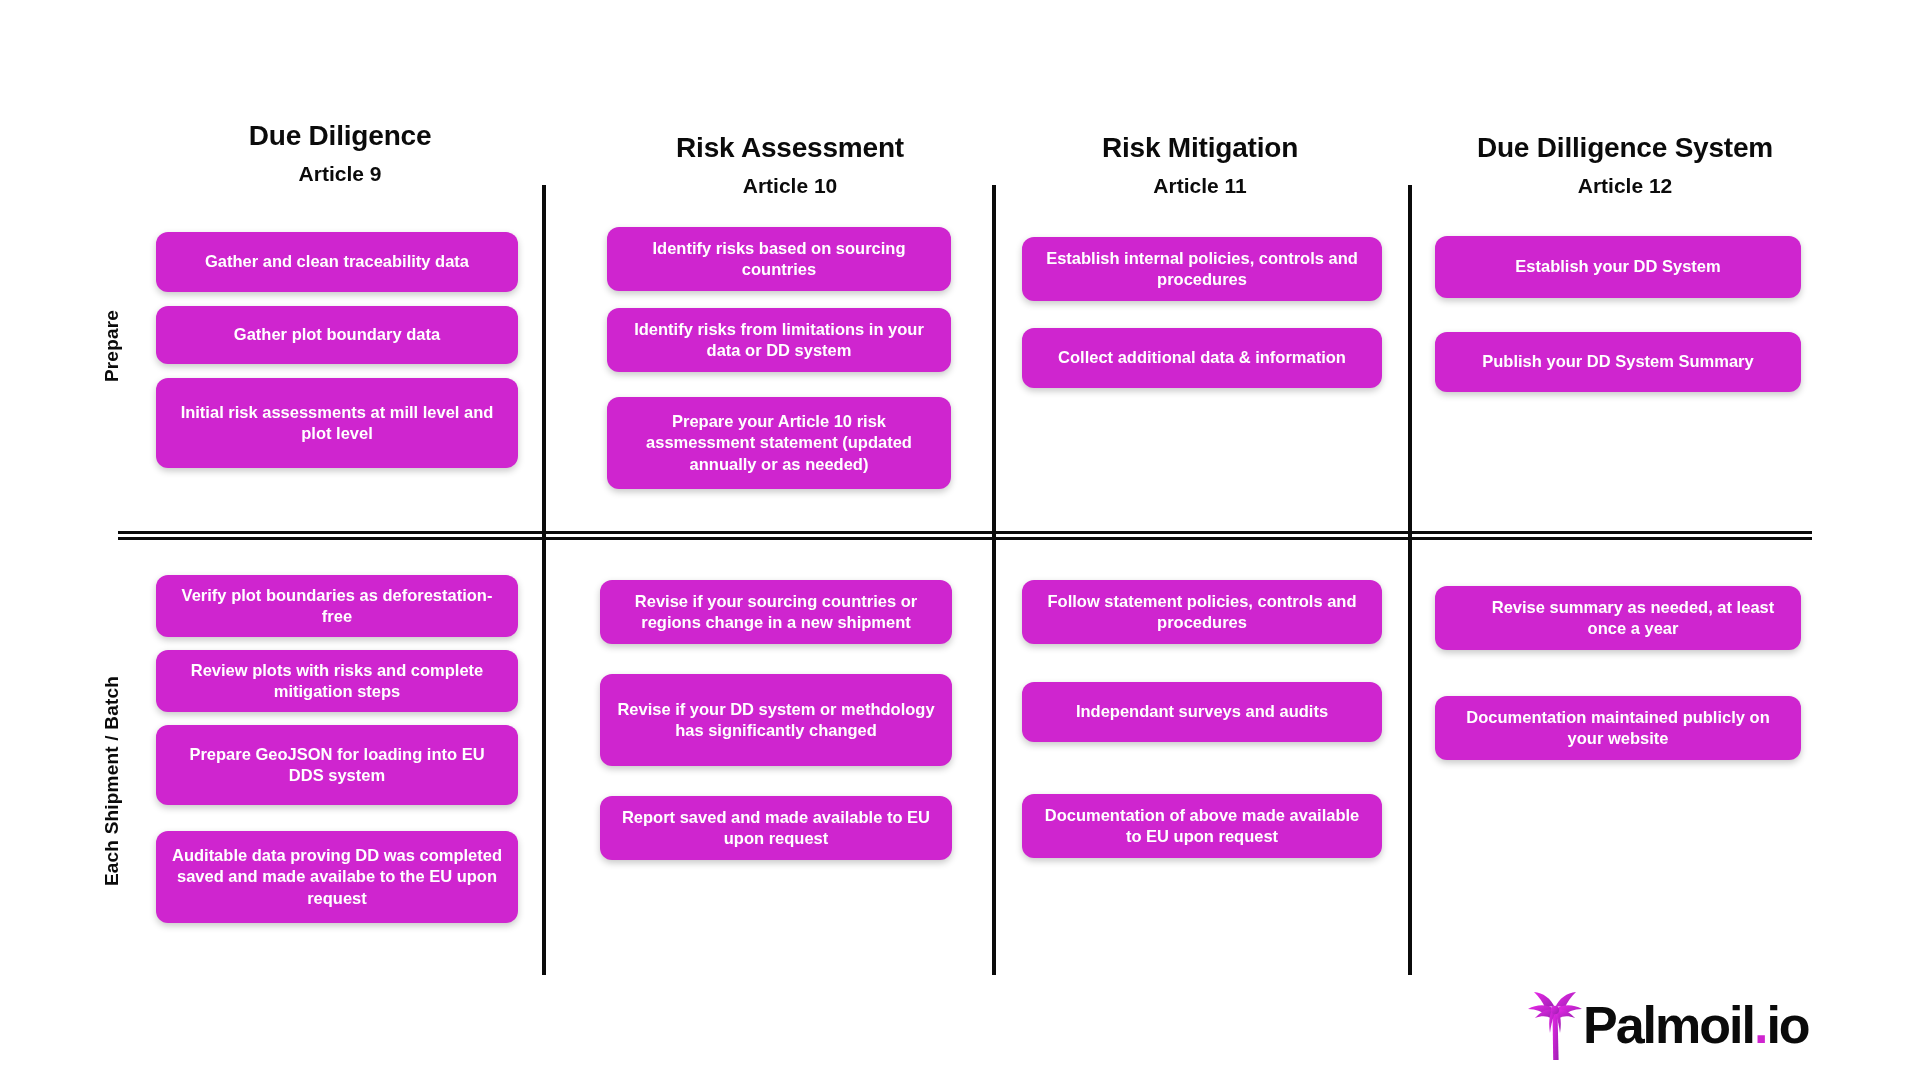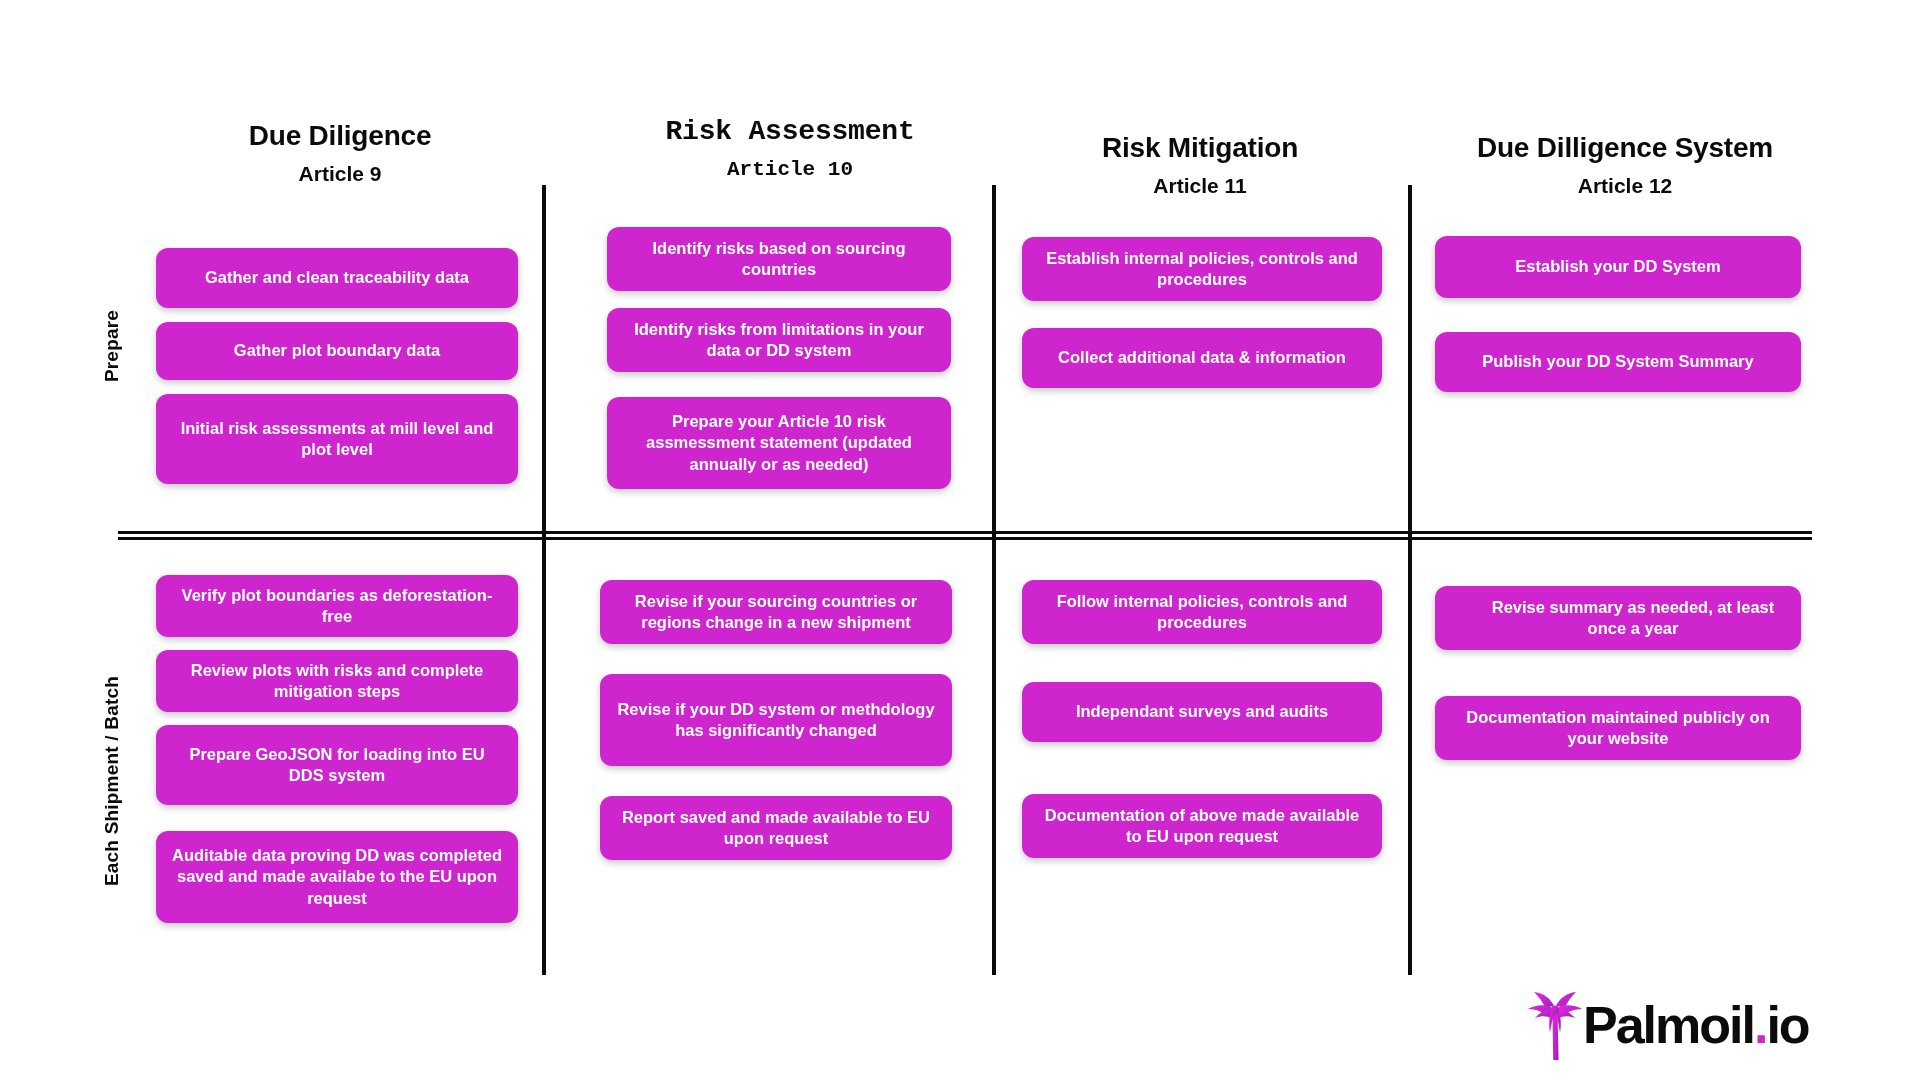--- a/index.html
+++ b/index.html
@@ -113,24 +113,24 @@
     align-items: center;
     justify-content: center;
     padding: 13px 14px;
     box-sizing: border-box;
     box-shadow: 0 3px 7px rgba(0,0,0,0.22);
   }
 
   
   
   #head1 { left: 140px; top: 120px; width: 400px; }
-  #stack1top { left: 156px; top: 248px; width: 362px; }
+  #stack1top { left: 156px; top: 232px; width: 362px; }
   #stack1bot { left: 156px; top: 575px; width: 362px; }
   
-  #head2 { left: 590px; top: 116px; width: 400px; font-family: Liberation Mono, monospace; }
+  #head2 { left: 590px; top: 132px; width: 400px; }
   #stack2top { left: 607px; top: 227px; width: 344px; }
   #stack2bot { left: 600px; top: 580px; width: 352px; }
   
   #head3 { left: 1010px; top: 132px; width: 380px; }
   #stack3top { left: 1022px; top: 237px; width: 360px; }
   #stack3bot { left: 1022px; top: 580px; width: 360px; }
   
   #head4 { left: 1425px; top: 132px; width: 400px; }
   #stack4top { left: 1435px; top: 236px; width: 366px; }
   #stack4bot { left: 1435px; top: 586px; width: 366px; }
@@ -205,21 +205,21 @@
 
   <div class="col-head" id="head3">
     <div class="title">Risk Mitigation</div>
     <div class="sub">Article 11</div>
   </div>
   <div class="stack" id="stack3top">
     <div class="card" style="height:64px;margin-bottom:27px;">Establish internal policies, controls and procedures</div>
     <div class="card" style="height:60px;">Collect additional data &amp; information</div>
   </div>
   <div class="stack" id="stack3bot">
-    <div class="card" style="height:64px;margin-bottom:38px;">Follow internal policies, controls and procedures</div>
+    <div class="card" style="height:64px;margin-bottom:38px;">Follow statement policies, controls and procedures</div>
     <div class="card" style="height:60px;margin-bottom:52px;">Independant surveys and audits</div>
     <div class="card" style="height:64px;">Documentation of above made available to EU upon request</div>
   </div>
 
   <div class="col-head" id="head4">
     <div class="title">Due Dilligence System</div>
     <div class="sub">Article 12</div>
   </div>
   <div class="stack" id="stack4top">
     <div class="card" style="height:62px;margin-bottom:34px;">Establish your DD System</div>

